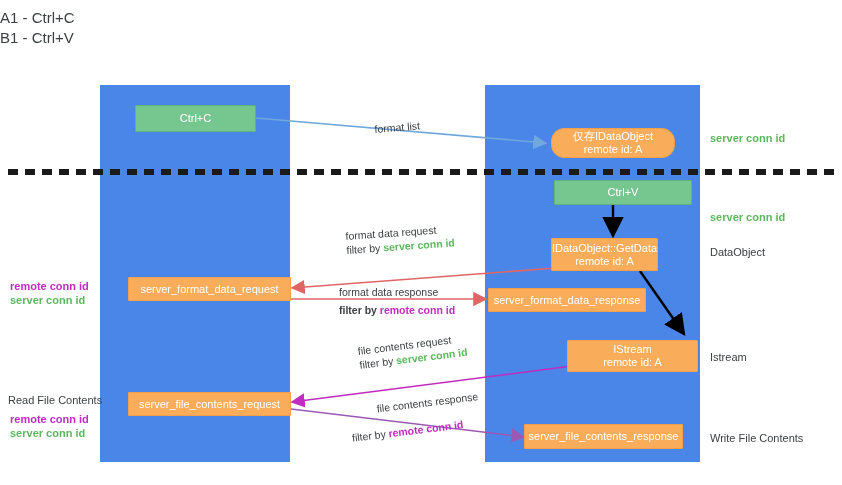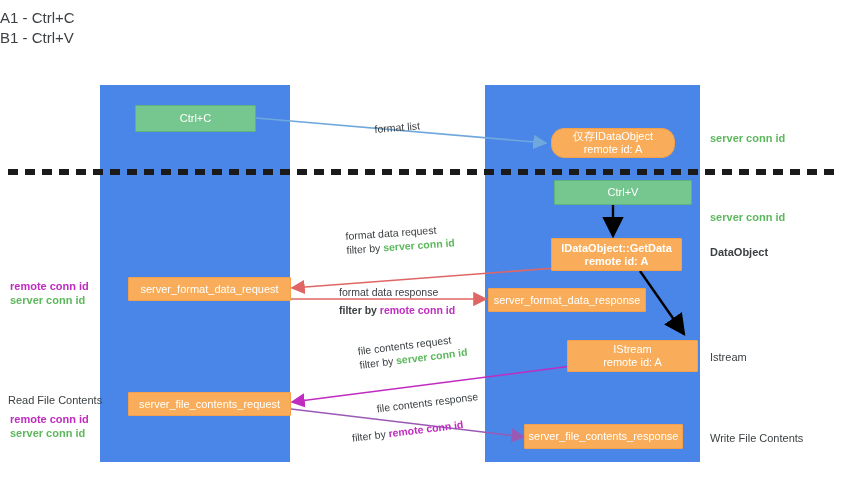--- a/index.html
+++ b/index.html
@@ -101,21 +101,21 @@
     <line x1="291" y1="409" x2="524" y2="437" stroke="#9b59b6" stroke-width="1.6" marker-end="url(#ah-pur)"></line>
   </svg>
 
   <div class="node green" style="left:135px;top:105px;width:121px;height:27px;">Ctrl+C</div>
 
   <div class="node orange" style="left:551px;top:128px;width:124px;height:30px;border-radius:13px;">仅存IDataObject
 remote id: A</div>
 
   <div class="node green" style="left:554px;top:180px;width:138px;height:25px;">Ctrl+V</div>
 
-  <div class="node orange" style="left:551px;top:238px;width:131px;height:33px;font-weight:bold;">IDataObject::GetData
+  <div class="node orange" style="left:551px;top:238px;width:107px;height:33px;">IDataObject::GetData
 remote id: A</div>
 
   <div class="node orange" style="left:128px;top:277px;width:163px;height:24px;">server_format_data_request</div>
 
   <div class="node orange" style="left:488px;top:288px;width:158px;height:24px;">server_format_data_response</div>
 
   <div class="node orange" style="left:567px;top:340px;width:131px;height:32px;">IStream
 remote id: A</div>
 
   <div class="node orange" style="left:128px;top:392px;width:163px;height:24px;">server_file_contents_request</div>
@@ -149,21 +149,21 @@
 
   <div class="edge-label rot-neg" style="left:348px;top:405px;transform:rotate(-7deg);">
     <div style="margin-left:28px;">file contents response</div>
     <div style="margin-top:12px;">
       <span>filter by </span><span class="purple-txt">remote conn id</span>
     </div>
   </div>
 
   <div class="side-label green-txt" style="left:710px;top:131px;">server conn id</div>
   <div class="side-label green-txt" style="left:710px;top:210px;">server conn id</div>
-  <div class="side-label" style="left:710px;top:245px;font-weight:bold;">DataObject</div>
+  <div class="side-label" style="left:710px;top:245px;">DataObject</div>
   <div class="side-label" style="left:710px;top:350px;">Istream</div>
   <div class="side-label" style="left:710px;top:431px;">Write File Contents</div>
 
   <div class="side-label" style="left:10px;top:279px;">
     <div class="purple-txt">remote conn id</div>
     <div class="green-txt">server conn id</div>
   </div>
 
   <div class="side-label" style="left:8px;top:393px;">Read File Contents</div>
 

